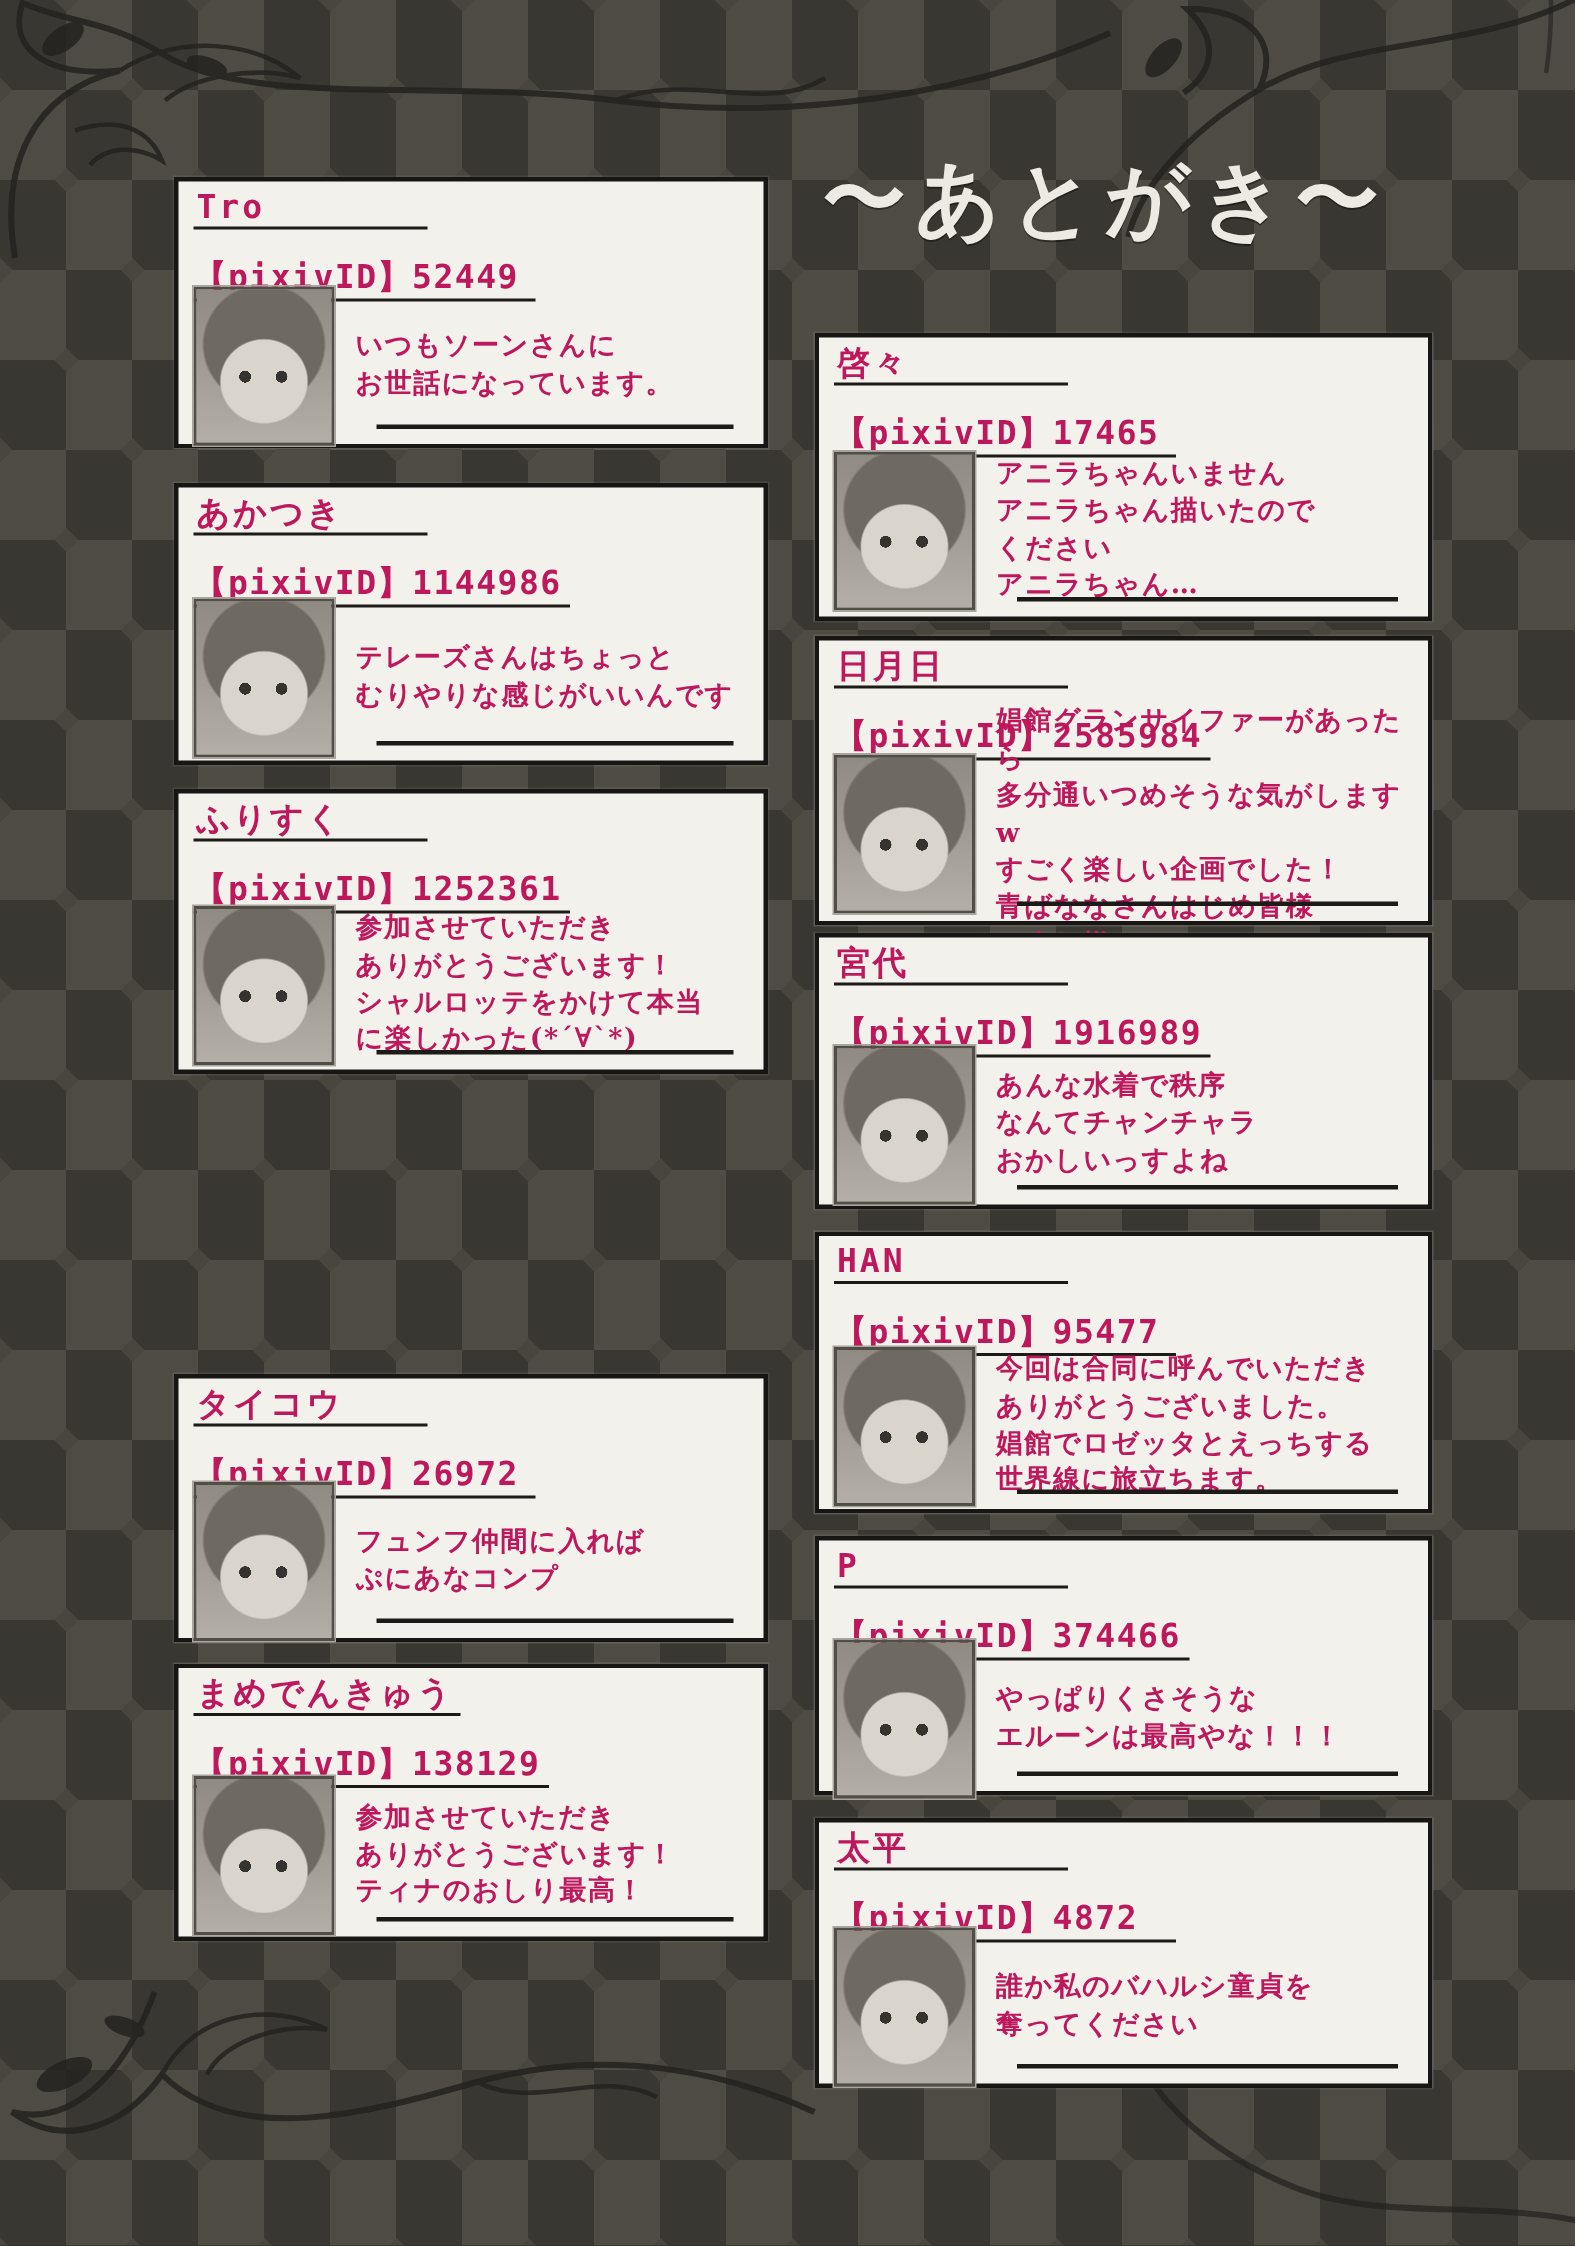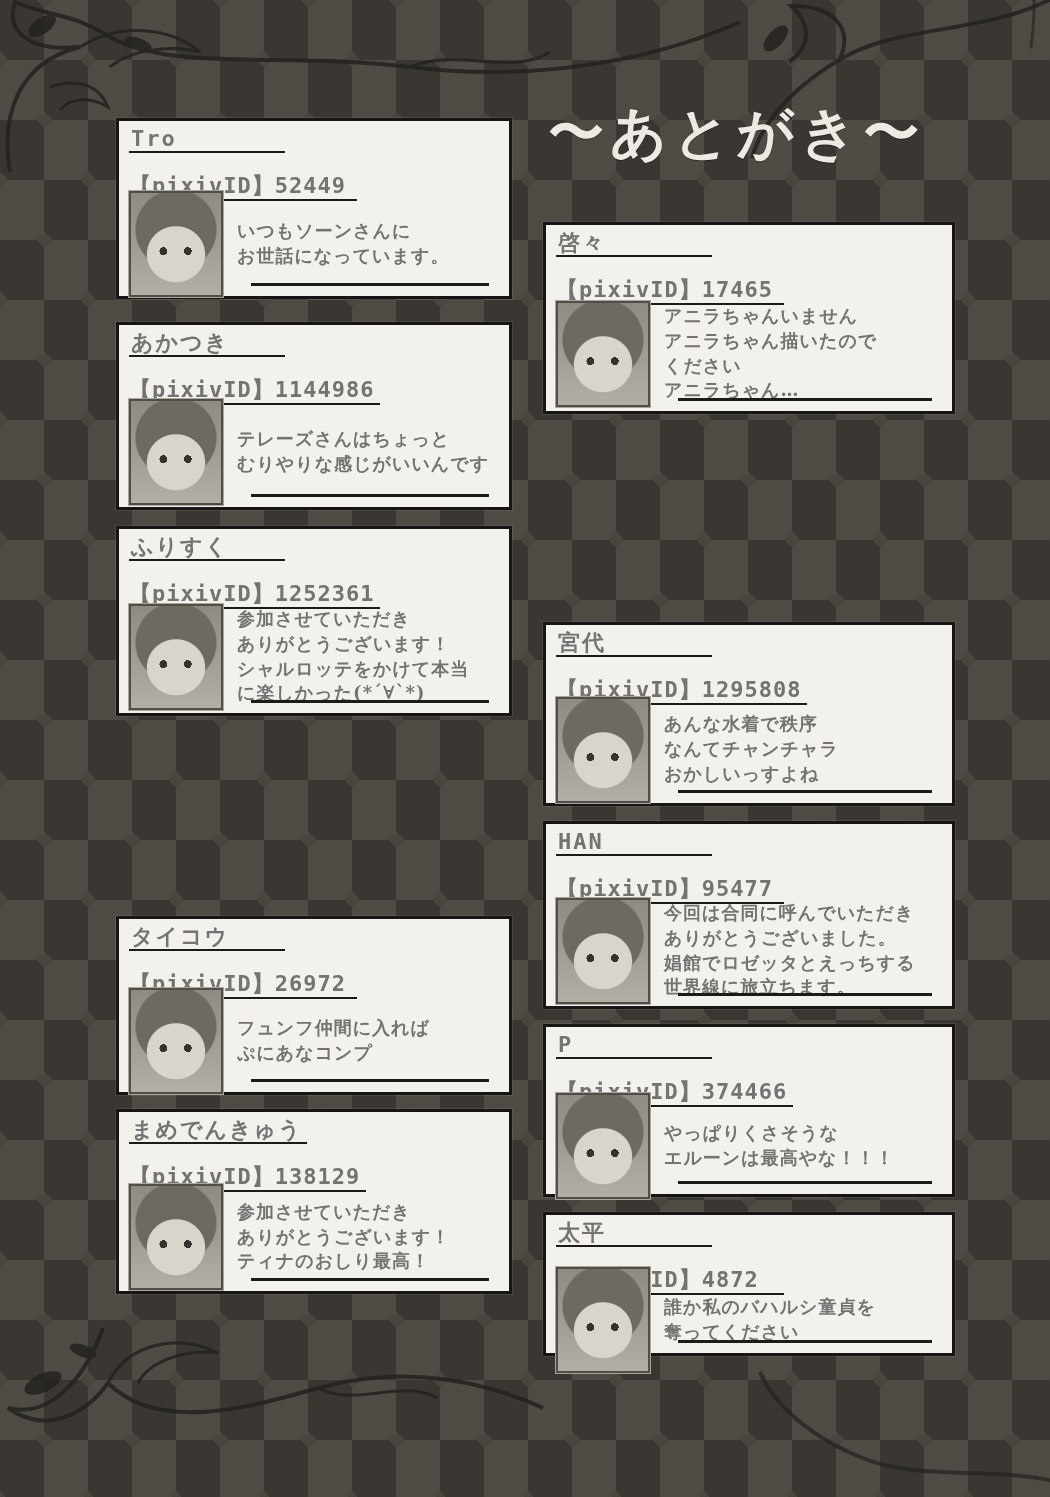--- a/index.html
+++ b/index.html
@@ -33,21 +33,21 @@
     white-space:nowrap;
   }
   .card{
     position:absolute;
     background:#f3f1ec;
     border:3px solid #17161–4;
     border:3px solid #171614;
     box-sizing:border-box;
     padding:7px 10px 8px 10px;
     display:flex;flex-direction:column;
-    color:#737373;
+    color:#be185d;
     box-shadow:0 0 0 1px rgba(255,255,255,0.08);
   }
   .name-row{line-height:1;}
   .name{
     display:inline-block;min-width:150px;
     font-family:"DejaVu Sans Mono","Liberation Mono",monospace;
     font-size:22px;font-weight:bold;
     border-bottom:2px solid #1c1b18;
     padding:0 4px 1px 2px;letter-spacing:2px;
   }
@@ -195,24 +195,37 @@
     <div class="row">
         <div class="avatar"></div>
       <div class="comment">アニラちゃんいません
 アニラちゃん描いたので
 ください
 アニラちゃん…</div>
       </div>
     <div class="sig"></div>
   </div>
 
+  <div class="card" style="top:424px;left:543px;width:412px;height:193px">
+    <div class="name-row"><span class="name">日月日</span></div>
+    <div class="pid-row"><span class="pid"><span>【pixivID】</span><span>2585984</span></span></div>
+    <div class="row">
+        <div class="avatar"></div>
+      <div class="comment">娼館グランサイファーがあったら
+多分通いつめそうな気がしますw
+すごく楽しい企画でした！
+青ばななさんはじめ皆様
+お疲れ様でした！</div>
+      </div>
+    <div class="sig"></div>
+  </div>
 
   <div class="card" style="top:622px;left:543px;width:412px;height:184px">
     <div class="name-row"><span class="name">宮代</span></div>
-    <div class="pid-row"><span class="pid"><span>【pixivID】</span><span>1295808</span></span></div>
+    <div class="pid-row"><span class="pid"><span>【pixivID】</span><span>1916989</span></span></div>
     <div class="row">
         <div class="avatar"></div>
       <div class="comment">あんな水着で秩序
 なんてチャンチャラ
 おかしいっすよね</div>
       </div>
     <div class="sig"></div>
   </div>
 
   <div class="card" style="top:821px;left:543px;width:412px;height:188px">
@@ -232,21 +245,21 @@
     <div class="name-row"><span class="name">P</span></div>
     <div class="pid-row"><span class="pid"><span>【pixivID】</span><span>374466</span></span></div>
     <div class="row">
         <div class="avatar"></div>
       <div class="comment">やっぱりくさそうな
 エルーンは最高やな！！！</div>
       </div>
     <div class="sig"></div>
   </div>
 
-  <div class="card" style="top:1212px;left:543px;width:412px;height:144px">
+  <div class="card" style="top:1212px;left:543px;width:412px;height:180px">
     <div class="name-row"><span class="name">太平</span></div>
     <div class="pid-row"><span class="pid"><span>【pixivID】</span><span>4872</span></span></div>
     <div class="row">
         <div class="avatar"></div>
       <div class="comment">誰か私のバハルシ童貞を
 奪ってください</div>
       </div>
     <div class="sig"></div>
   </div>
 

